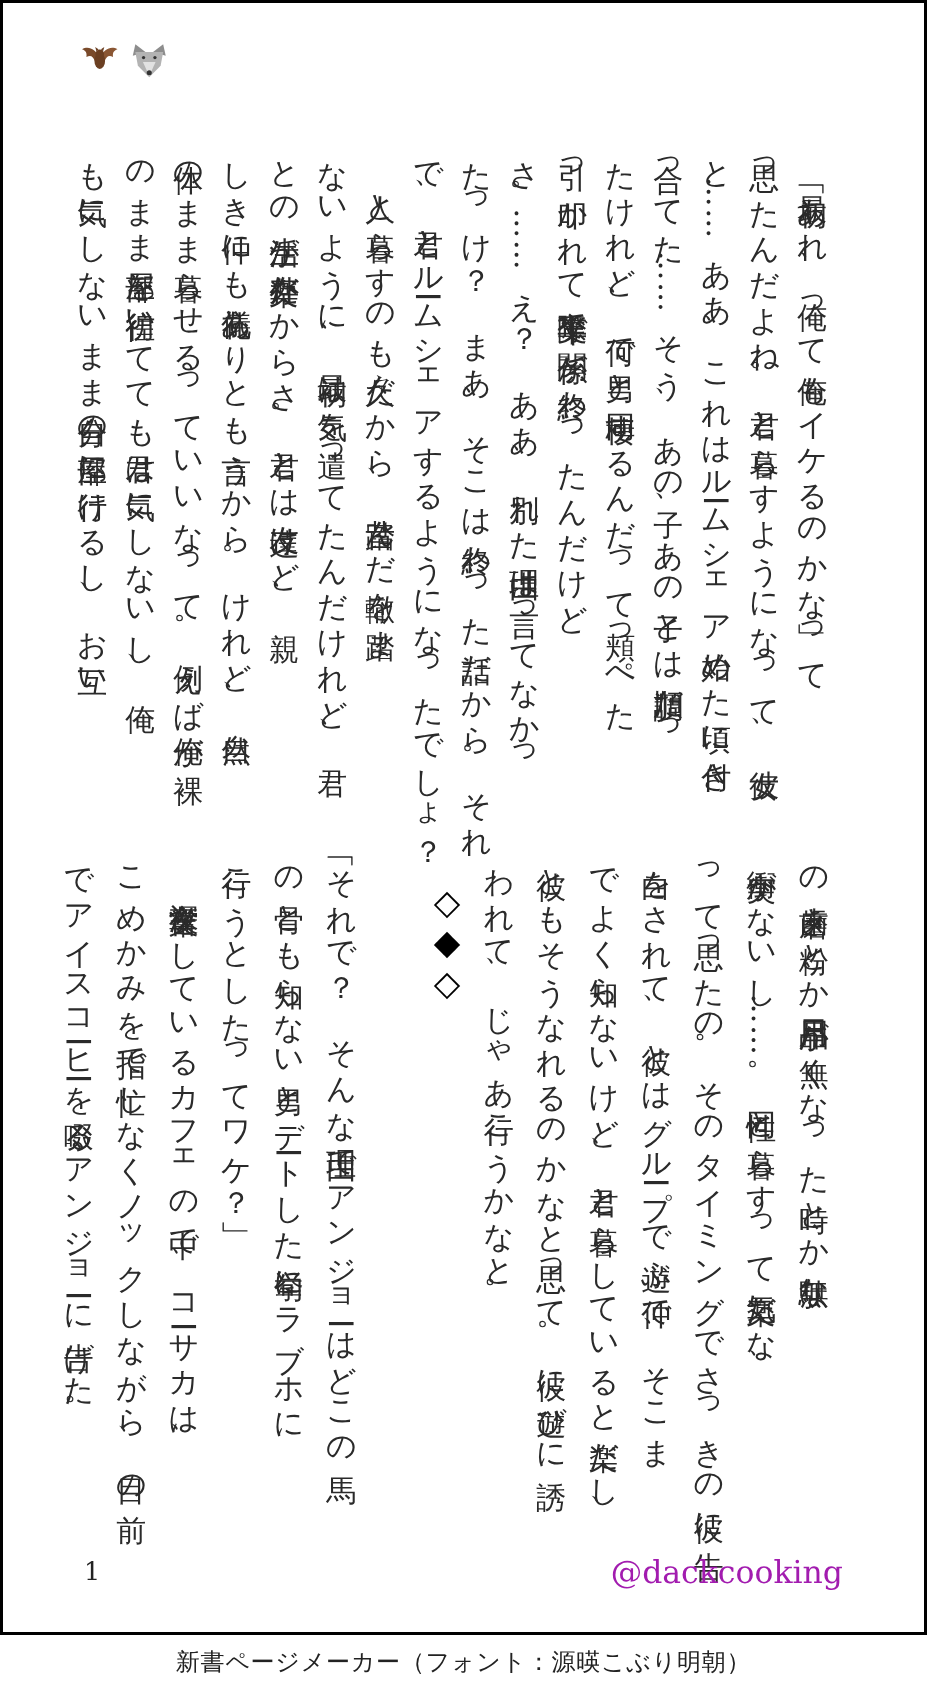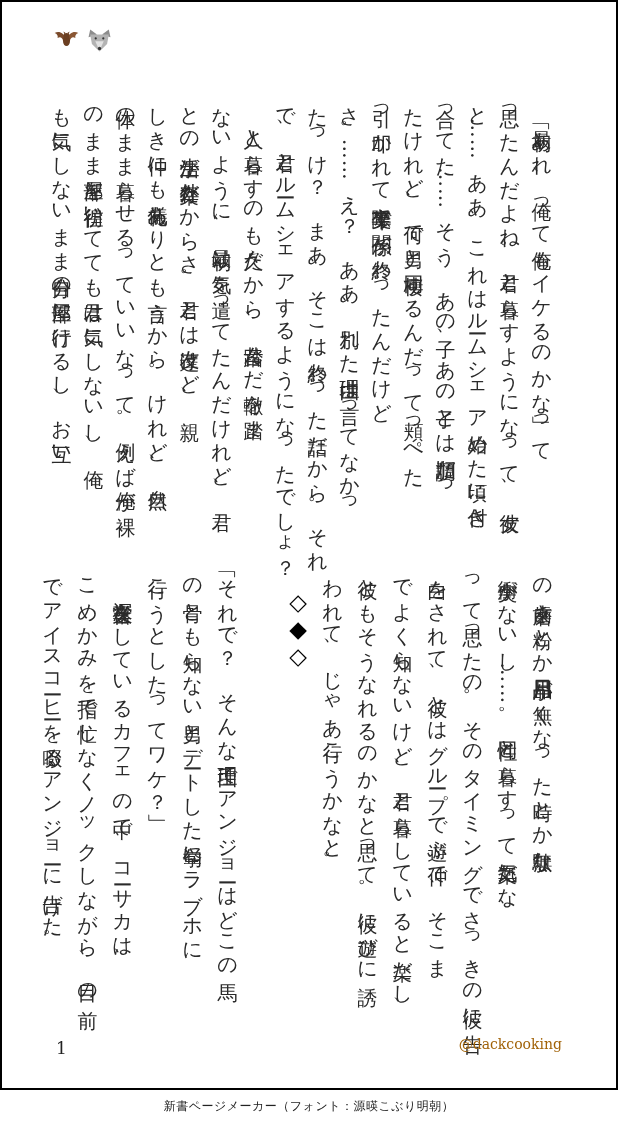--- a/index.html
+++ b/index.html
@@ -60,29 +60,29 @@
 
   .page-number {
     position: absolute;
     left: 54px; top: 1036px;
     font-size: 17px;
     color: #222;
   }
   .handle {
     position: absolute;
     right: 54px; top: 1034px;
-    font-size: 14px;
-    color: #a16207;
+    font-size: 21px;
+    color: #a21caf;
   }
   .caption {
     position: absolute;
     left: 0; top: 1098px;
     width: 618px;
     text-align: center;
-    font-size: 12px;
+    font-size: 16px;
     letter-spacing: 0.5px;
     color: #222;
   }
 </style>
 </head>
 <body>
 
 <div class="page">
 
   <div class="header-icons">

